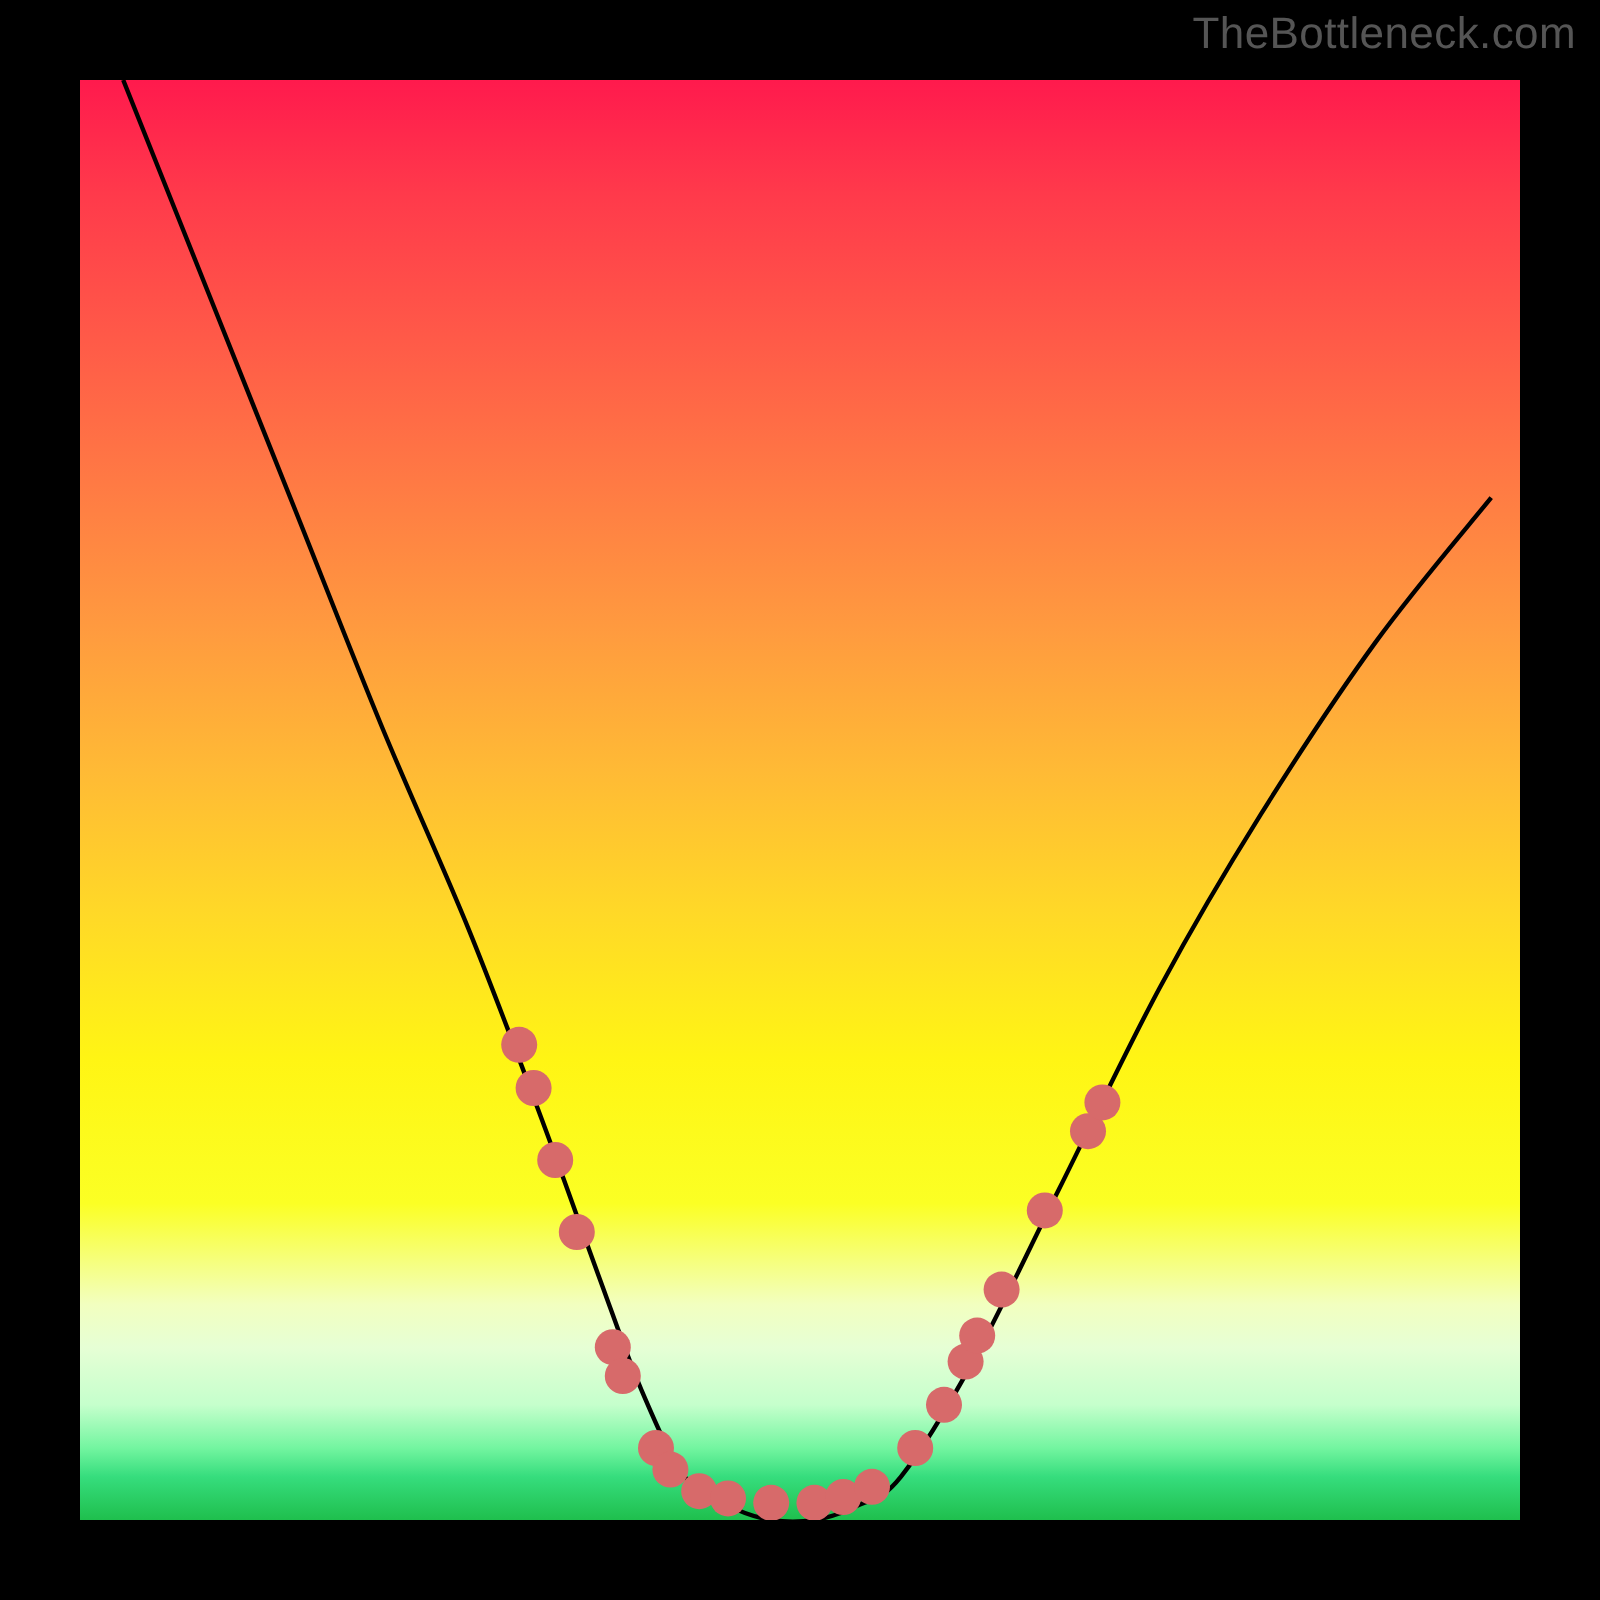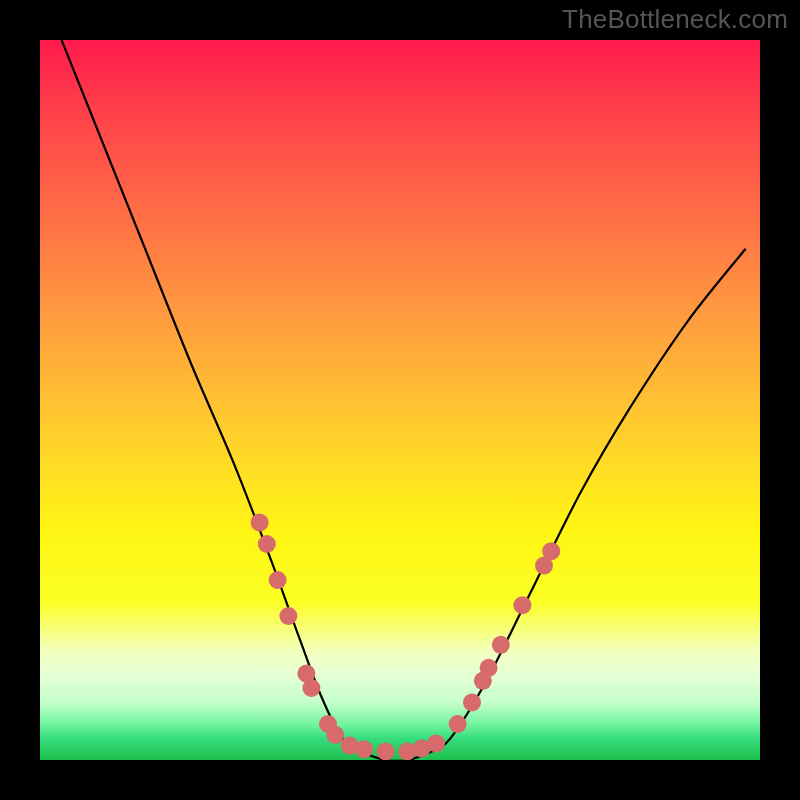--- a/index.html
+++ b/index.html
@@ -40,21 +40,21 @@
       #73f5a0 95%,
       #36dd7d 97%,
       #1fbf4d 100%
     );
   }
   .watermark {
     position: absolute;
     top: 4px;
     right: 12px;
     color: #555;
-    font-size: 26px;
+    font-size: 22px;
     letter-spacing: 0.2px;
     font-weight: 400;
     font-family: Arial, Helvetica, sans-serif;
   }
   svg.curve {
     position: absolute;
     left: 0;
     top: 0;
     width: 720px;
     height: 720px;

